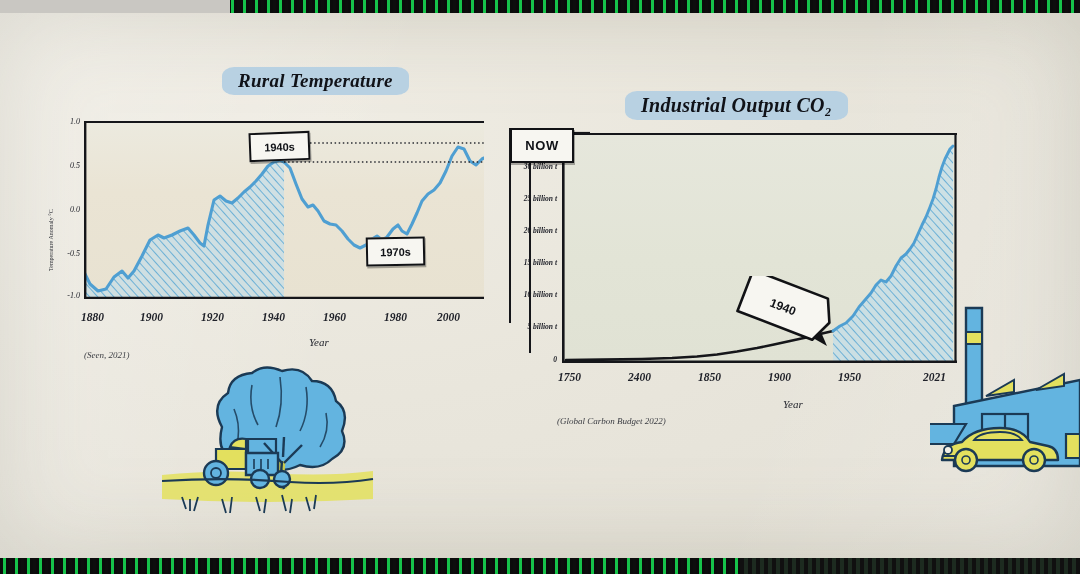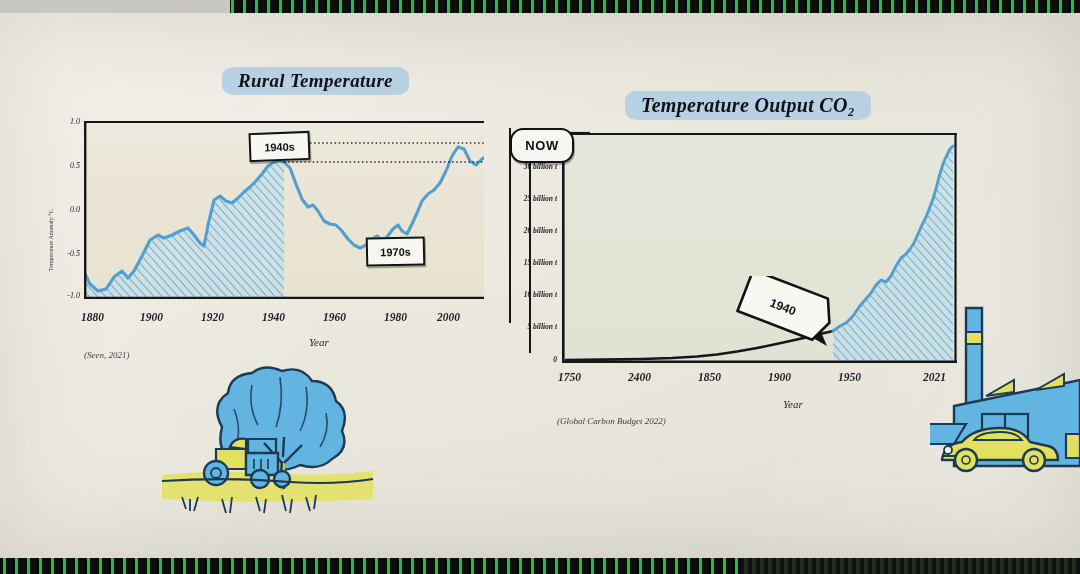--- a/index.html
+++ b/index.html
@@ -83,42 +83,42 @@
   
   .callout{
     position:absolute;z-index:20;background:#f7f6f1;
     border:2.4px solid #111215;color:#101217;
     font-family:"Liberation Sans",sans-serif;font-weight:700;
     display:flex;align-items:center;justify-content:center;
     box-shadow:1px 2px 0 rgba(0,0,0,.30);
   }
   #callout-1940s{left:249px;top:119px;width:57px;height:25px;font-size:11px;transform:rotate(-2.2deg);}
   #callout-1970s{left:366px;top:224px;width:55px;height:25px;font-size:11px;transform:rotate(-1.2deg);}
-  #callout-now{left:510px;top:115px;width:60px;height:31px;font-size:13px;letter-spacing:.6px;border-radius:13px;}
+  #callout-now{left:510px;top:115px;width:60px;height:31px;font-size:13px;letter-spacing:.6px;}
 
   
   .illus{position:absolute;z-index:15;}
   #illus-farm{left:160px;top:352px;width:215px;height:175px;}
   #illus-factory{left:930px;top:285px;width:150px;height:190px;}
 </style>
 </head>
 <body>
 
 <div id="poster">
 
   <div id="band-top" class="edge-band"></div>
 
   <div id="paper">
     <div id="paper-sheen"></div>
 
     <div id="title-left" class="title-wrap">
       <span class="title-hl">Rural Temperature</span>
     </div>
     <div id="title-right" class="title-wrap">
-      <span class="title-hl">Temperature Output CO₂</span>
+      <span class="title-hl">Industrial Output CO₂</span>
     </div>
 
     <div id="chart-left" class="chart">
       <div class="plotbg"></div>
       <svg width="400" height="178" viewBox="0 0 400 178" style="position:absolute;left:0;top:0;">
         <defs>
           <pattern id="hatchL" width="6" height="6" patternTransform="rotate(-42)" patternUnits="userSpaceOnUse">
             <rect width="6" height="6" fill="#b9dcef" opacity="0.55"></rect>
             <line x1="0" y1="0" x2="0" y2="6" stroke="#67aed6" stroke-width="1.9"></line>
           </pattern>

